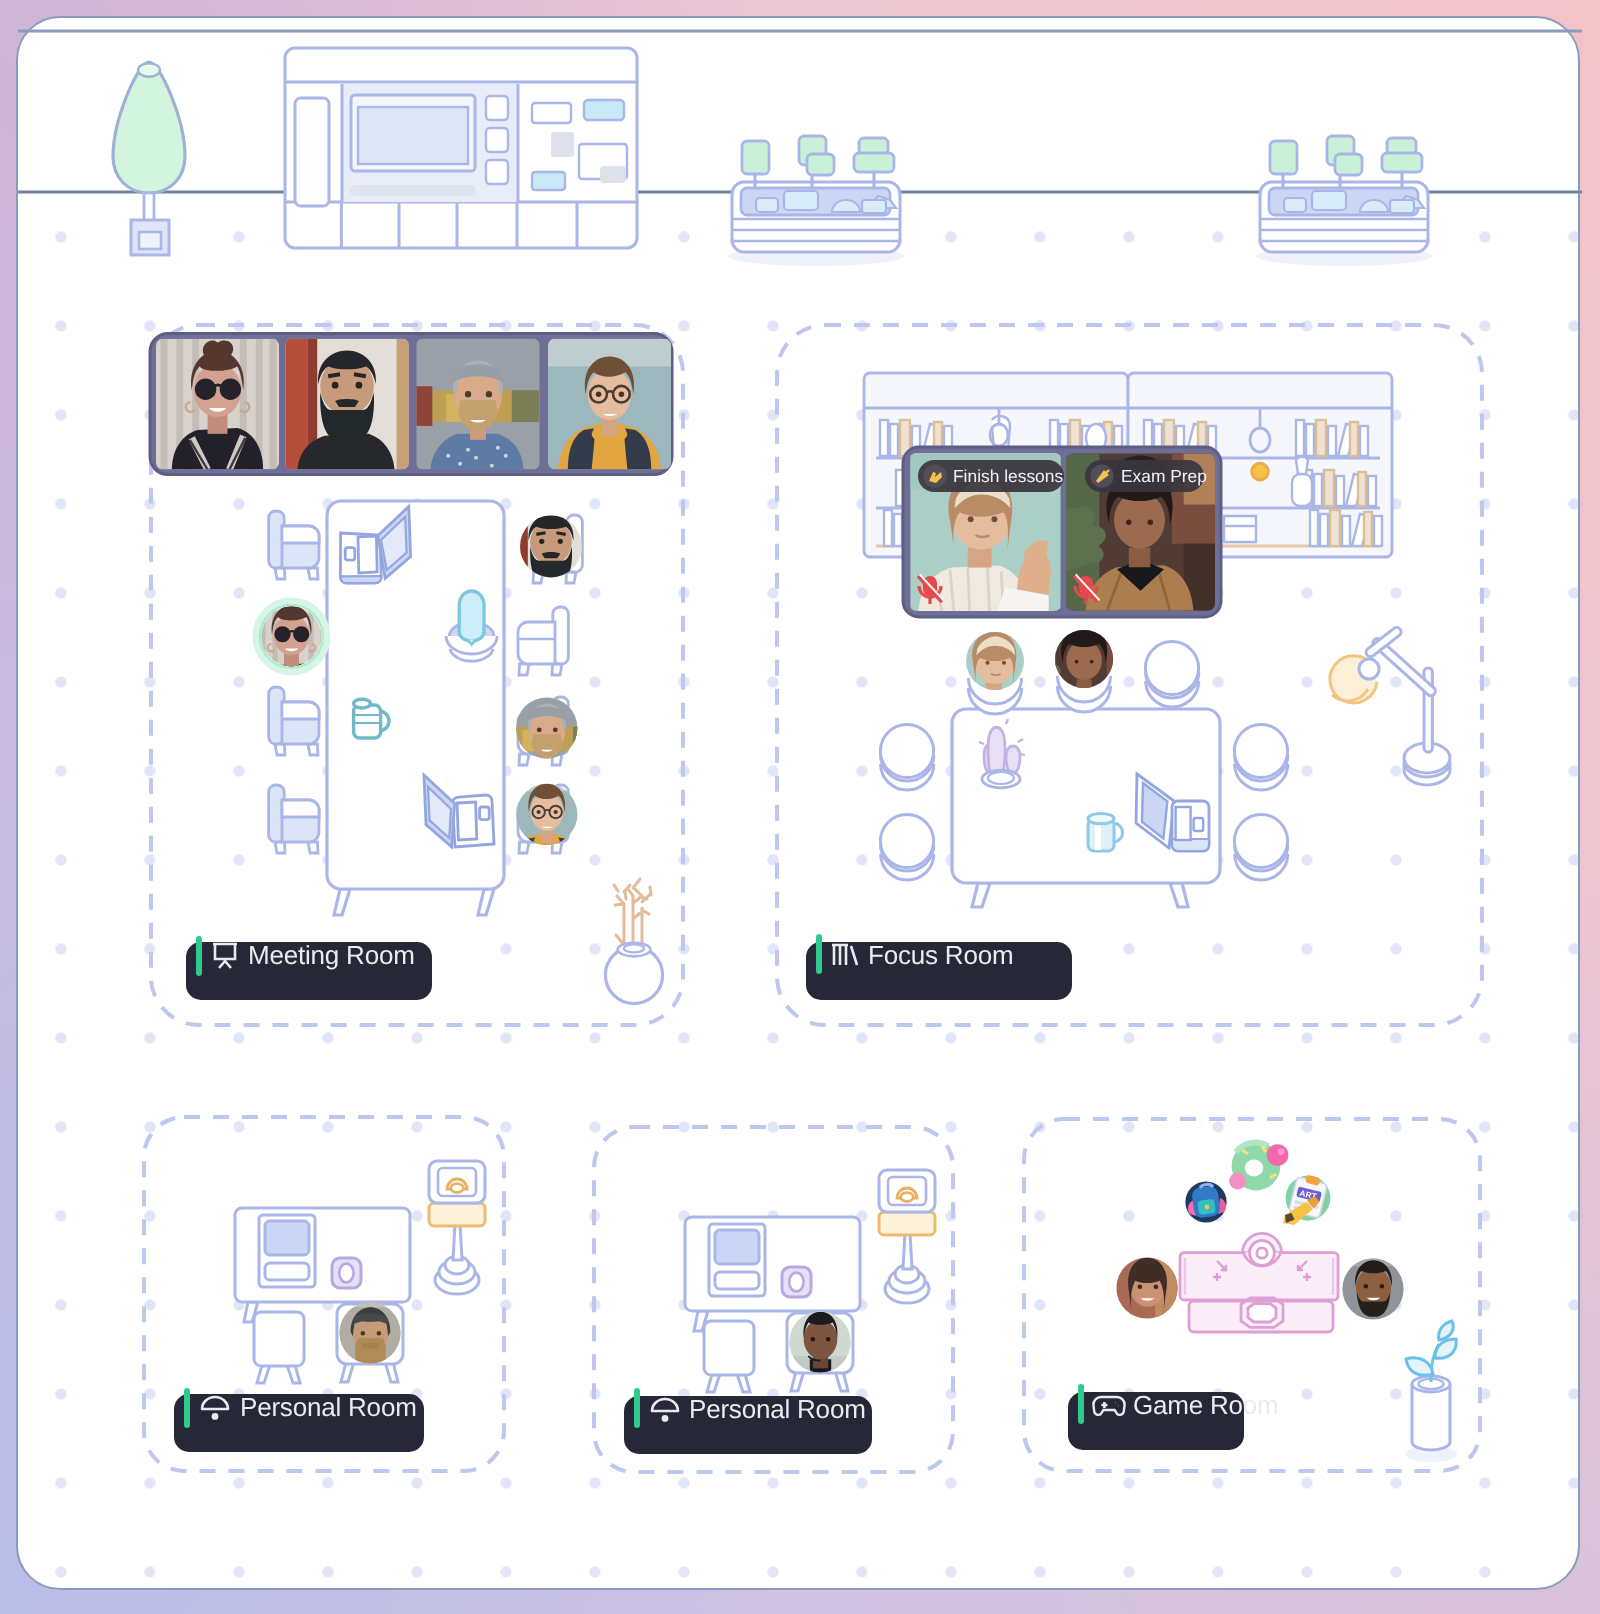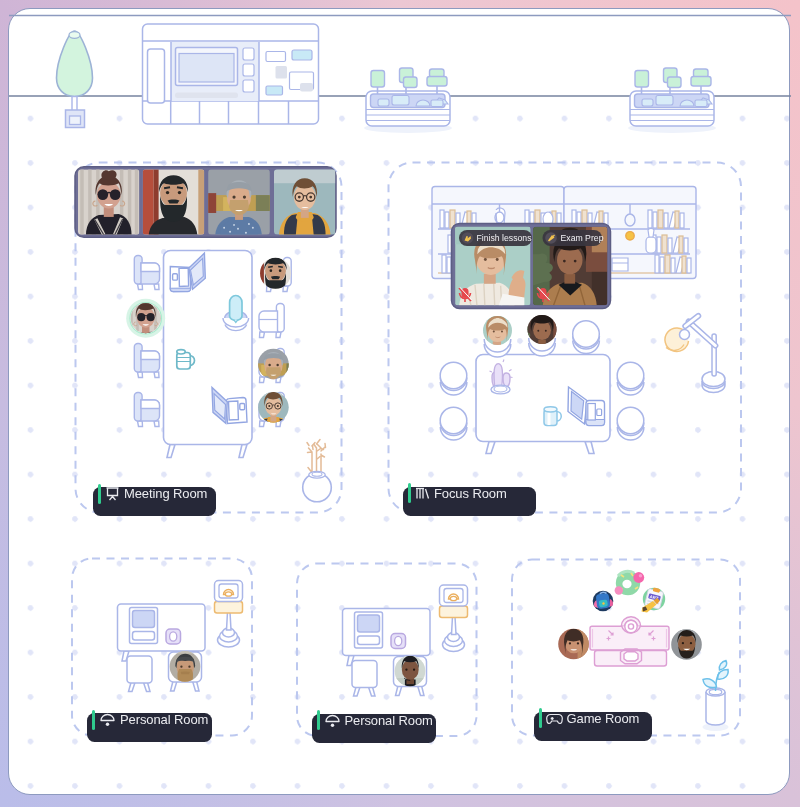--- a/index.html
+++ b/index.html
@@ -22,21 +22,20 @@
     background-size:44.5px 44.5px;
     background-position:18.7px 15.7px;
     border-radius:0 0 22px 22px;
   }
   svg.main{position:absolute;left:0;top:0;}
   .lbl{
     position:absolute;height:29px;background:#262838;border-radius:7.5px;
     color:#ebecf0;font-size:13px;font-weight:400;letter-spacing:-0.1px;
     display:flex;align-items:center;box-sizing:border-box;padding:0 0 16px 5px;
     white-space:nowrap;
-    margin-top:16px;
   }
   .lbl .bar{width:3px;height:20px;border-radius:2px;background:#2fcb8e;margin-right:4px;flex:0 0 3px;}
   .lbl svg{margin-right:4px;flex:0 0 auto;}
 </style>
 </head>
 <body>
 <div id="card"></div>
 <div id="dots"></div>
 <svg class="main" width="800" height="807" viewBox="0 0 800 807" fill="none">
   <defs>
@@ -723,21 +722,21 @@
   <span>Personal Room</span>
 </div>
 <div class="lbl" style="left:311.5px;top:697.5px;width:124.5px;">
   <div class="bar"></div>
   <svg width="17" height="17" viewBox="0 0 17 17">
       <path d="M2 9.5 a6.5 6 0 0 1 13 0 Z" stroke="#e9eaef" stroke-width="1.3" fill="none" stroke-linejoin="round"></path>
       <circle cx="8.5" cy="13.2" r="1.7" fill="#e9eaef"></circle>
     </svg>
   <span>Personal Room</span>
 </div>
-<div class="lbl" style="left:533.5px;top:695.5px;width:118px;">
+<div class="lbl" style="left:533.5px;top:695.5px;width:88px;">
   <div class="bar"></div>
   <svg width="17" height="16" viewBox="0 0 17 16">
       <path d="M4.5 4.5 h8 a3.8 3.8 0 0 1 3.8 4 l-0.4 3.2 a2 2 0 0 1 -3.6 0.9 l-1 -1.6 h-5.6 l-1 1.6 a2 2 0 0 1 -3.6 -0.9 l-0.4 -3.2 a3.8 3.8 0 0 1 3.8 -4 Z" stroke="#e9eaef" stroke-width="1.2" fill="none"></path>
       <path d="M6.2 7 v3 M4.7 8.5 h3 M11.5 7.4 h0.1 M13.2 9 h0.1" stroke="#e9eaef" stroke-width="1.3"></path>
     </svg>
   <span>Game Room</span>
 </div>
 <div class="lbl" style="left:93px;top:471px;width:123px;">
   <div class="bar"></div>
   <svg width="15" height="15" viewBox="0 0 15 15">

